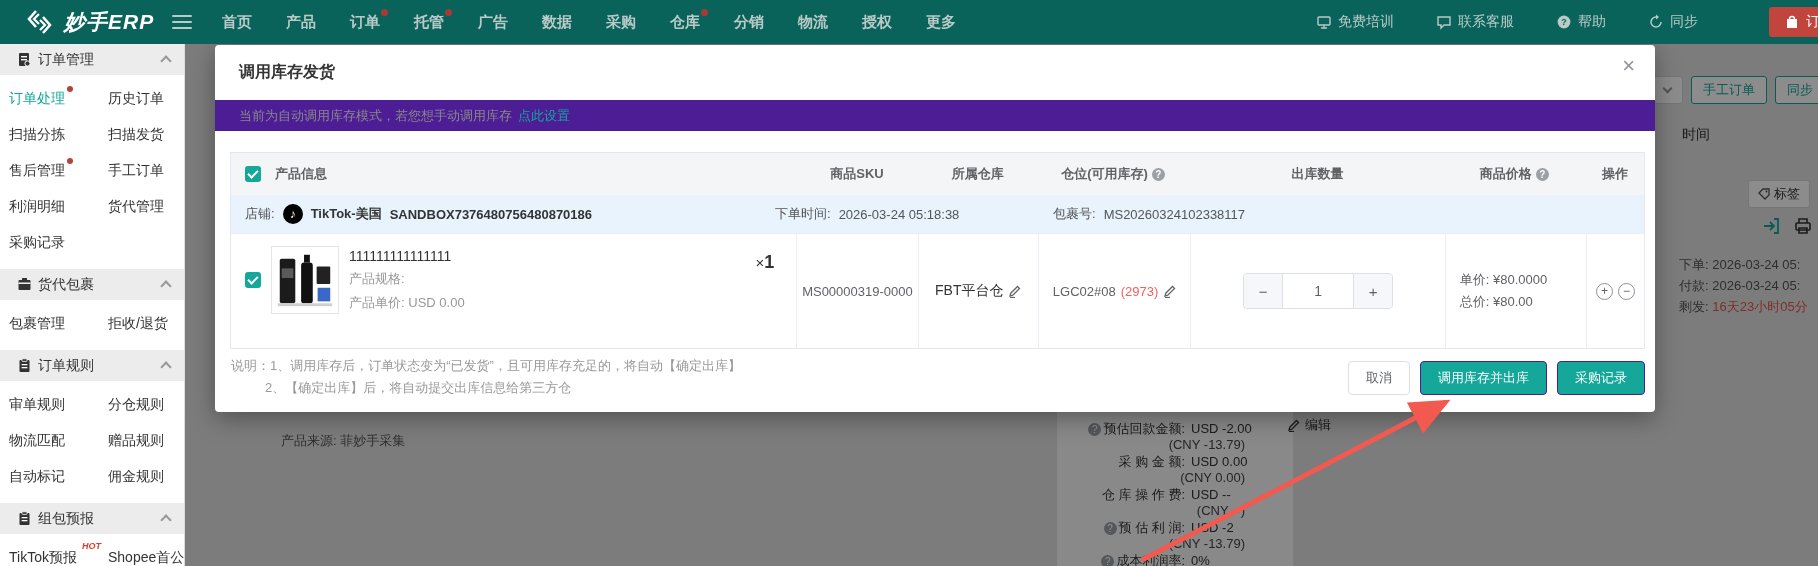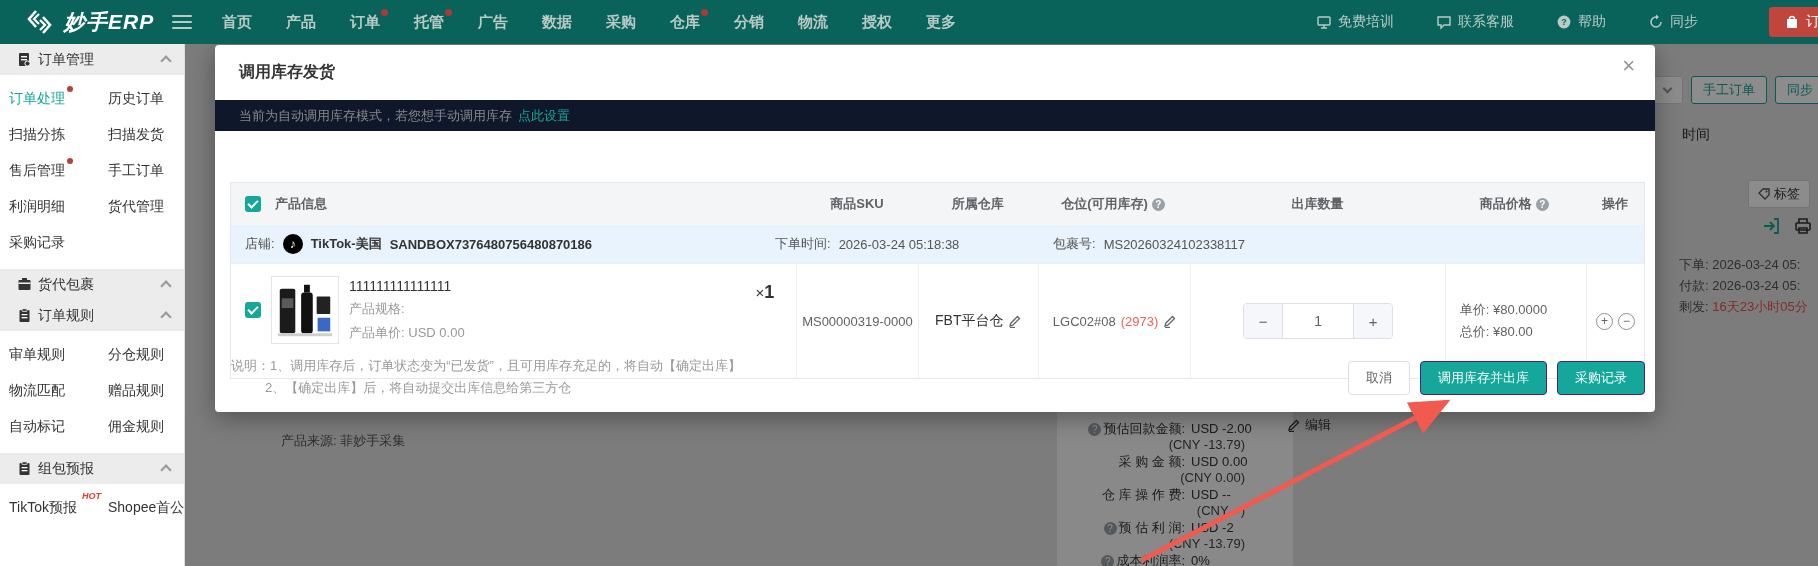--- a/index.html
+++ b/index.html
@@ -55,25 +55,25 @@
   .fin-cny { padding-left:58px; text-align:right; width:178px; line-height:16px; color:#444; white-space:nowrap; }
   .q-ico { display:inline-flex; width:13px; height:13px; border-radius:50%; background:#9aa0a6; color:#fff; font-size:10px;
            align-items:center; justify-content:center; margin-right:2px; flex:0 0 13px; }
   .bg-edit { position:absolute; top:372px; left:1102px; display:flex; align-items:center; gap:5px; font-size:13px; color:#333; cursor:pointer; }
 
   
   .modal { position:absolute; left:215px; top:45px; width:1440px; height:367px; background:#fff; border-radius:4px;
            box-shadow:0 6px 24px rgba(0,0,0,.35); z-index:20; }
   .m-title { position:absolute; top:17px; left:24px; font-size:16px; font-weight:bold; color:#333; }
   .m-close { position:absolute; top:10px; right:20px; font-size:22px; color:#909399; cursor:pointer; line-height:1; }
-  .m-notice { position:absolute; top:55px; left:0; width:100%; height:31px; background:#0f172a;
+  .m-notice { position:absolute; top:55px; left:0; width:100%; height:31px; background:#4c1d95;
               display:flex; align-items:center; padding-left:24px; font-size:13px; color:#888; gap:6px; }
   .m-notice a { color:#14a79a; text-decoration:none; cursor:pointer; }
 
-  .m-table { position:absolute; top:107px; left:15px; right:10px; border:1px solid #e4e7ed;margin-top:30px; }
+  .m-table { position:absolute; top:107px; left:15px; right:10px; border:1px solid #e4e7ed; }
   .t-head { display:flex; align-items:center; height:42px; background:#f4f5f7; font-size:13px; font-weight:bold; color:#606266; }
   .th { text-align:center; display:flex; align-items:center; justify-content:center; gap:4px; }
   .c1{width:40%; justify-content:flex-start; padding-left:14px;} .c2{width:8.6%;} .c3{width:8.5%;} .c4{width:10.8%;}
   .c5{width:18%;} .c6{width:10%;} .c7{width:4.1%;}
   .t-store { display:flex; align-items:center; height:38px; background:#e8f3fd; font-size:13px; color:#555; padding:0 14px; }
   .t-store .grp { display:flex; align-items:center; gap:8px; }
   .t-store .g1 { width:530px; }
   .t-store .g2 { width:278px; }
   .t-store b { color:#333; }
   .tiktok { width:20px; height:20px; border-radius:50%; background:#000; color:#fff; font-size:12px;
@@ -206,20 +206,24 @@
   </div>
   <div class="sgroup-h">
     <svg width="15" height="15" viewBox="0 0 15 15">
         <rect x="1.5" y="3" width="12" height="10" rx="1" fill="#333"></rect>
         <rect x="1.5" y="5.5" width="12" height="1.4" fill="#fff"></rect>
         <rect x="5" y="1" width="5" height="3" fill="#333"></rect>
       </svg>
     <span class="gtitle">货代包裹</span>
     <i class="chev"></i>
   </div>
+  <div class="sitems">
+    <span class="sitem"><span>包裹管理</span></span>
+    <span class="sitem"><span>拒收/退货</span></span>
+  </div>
   <div class="sgroup-h">
     <svg width="15" height="15" viewBox="0 0 15 15">
         <rect x="2.5" y="2" width="10" height="12" rx="1" fill="#333"></rect>
         <rect x="5" y="0.8" width="5" height="2.6" rx="0.6" fill="#333" stroke="#fff" stroke-width="0.8"></rect>
         <rect x="4.6" y="6" width="5.8" height="1.3" fill="#fff"></rect>
         <rect x="4.6" y="9" width="5.8" height="1.3" fill="#fff"></rect>
       </svg>
     <span class="gtitle">订单规则</span>
     <i class="chev"></i>
   </div>

